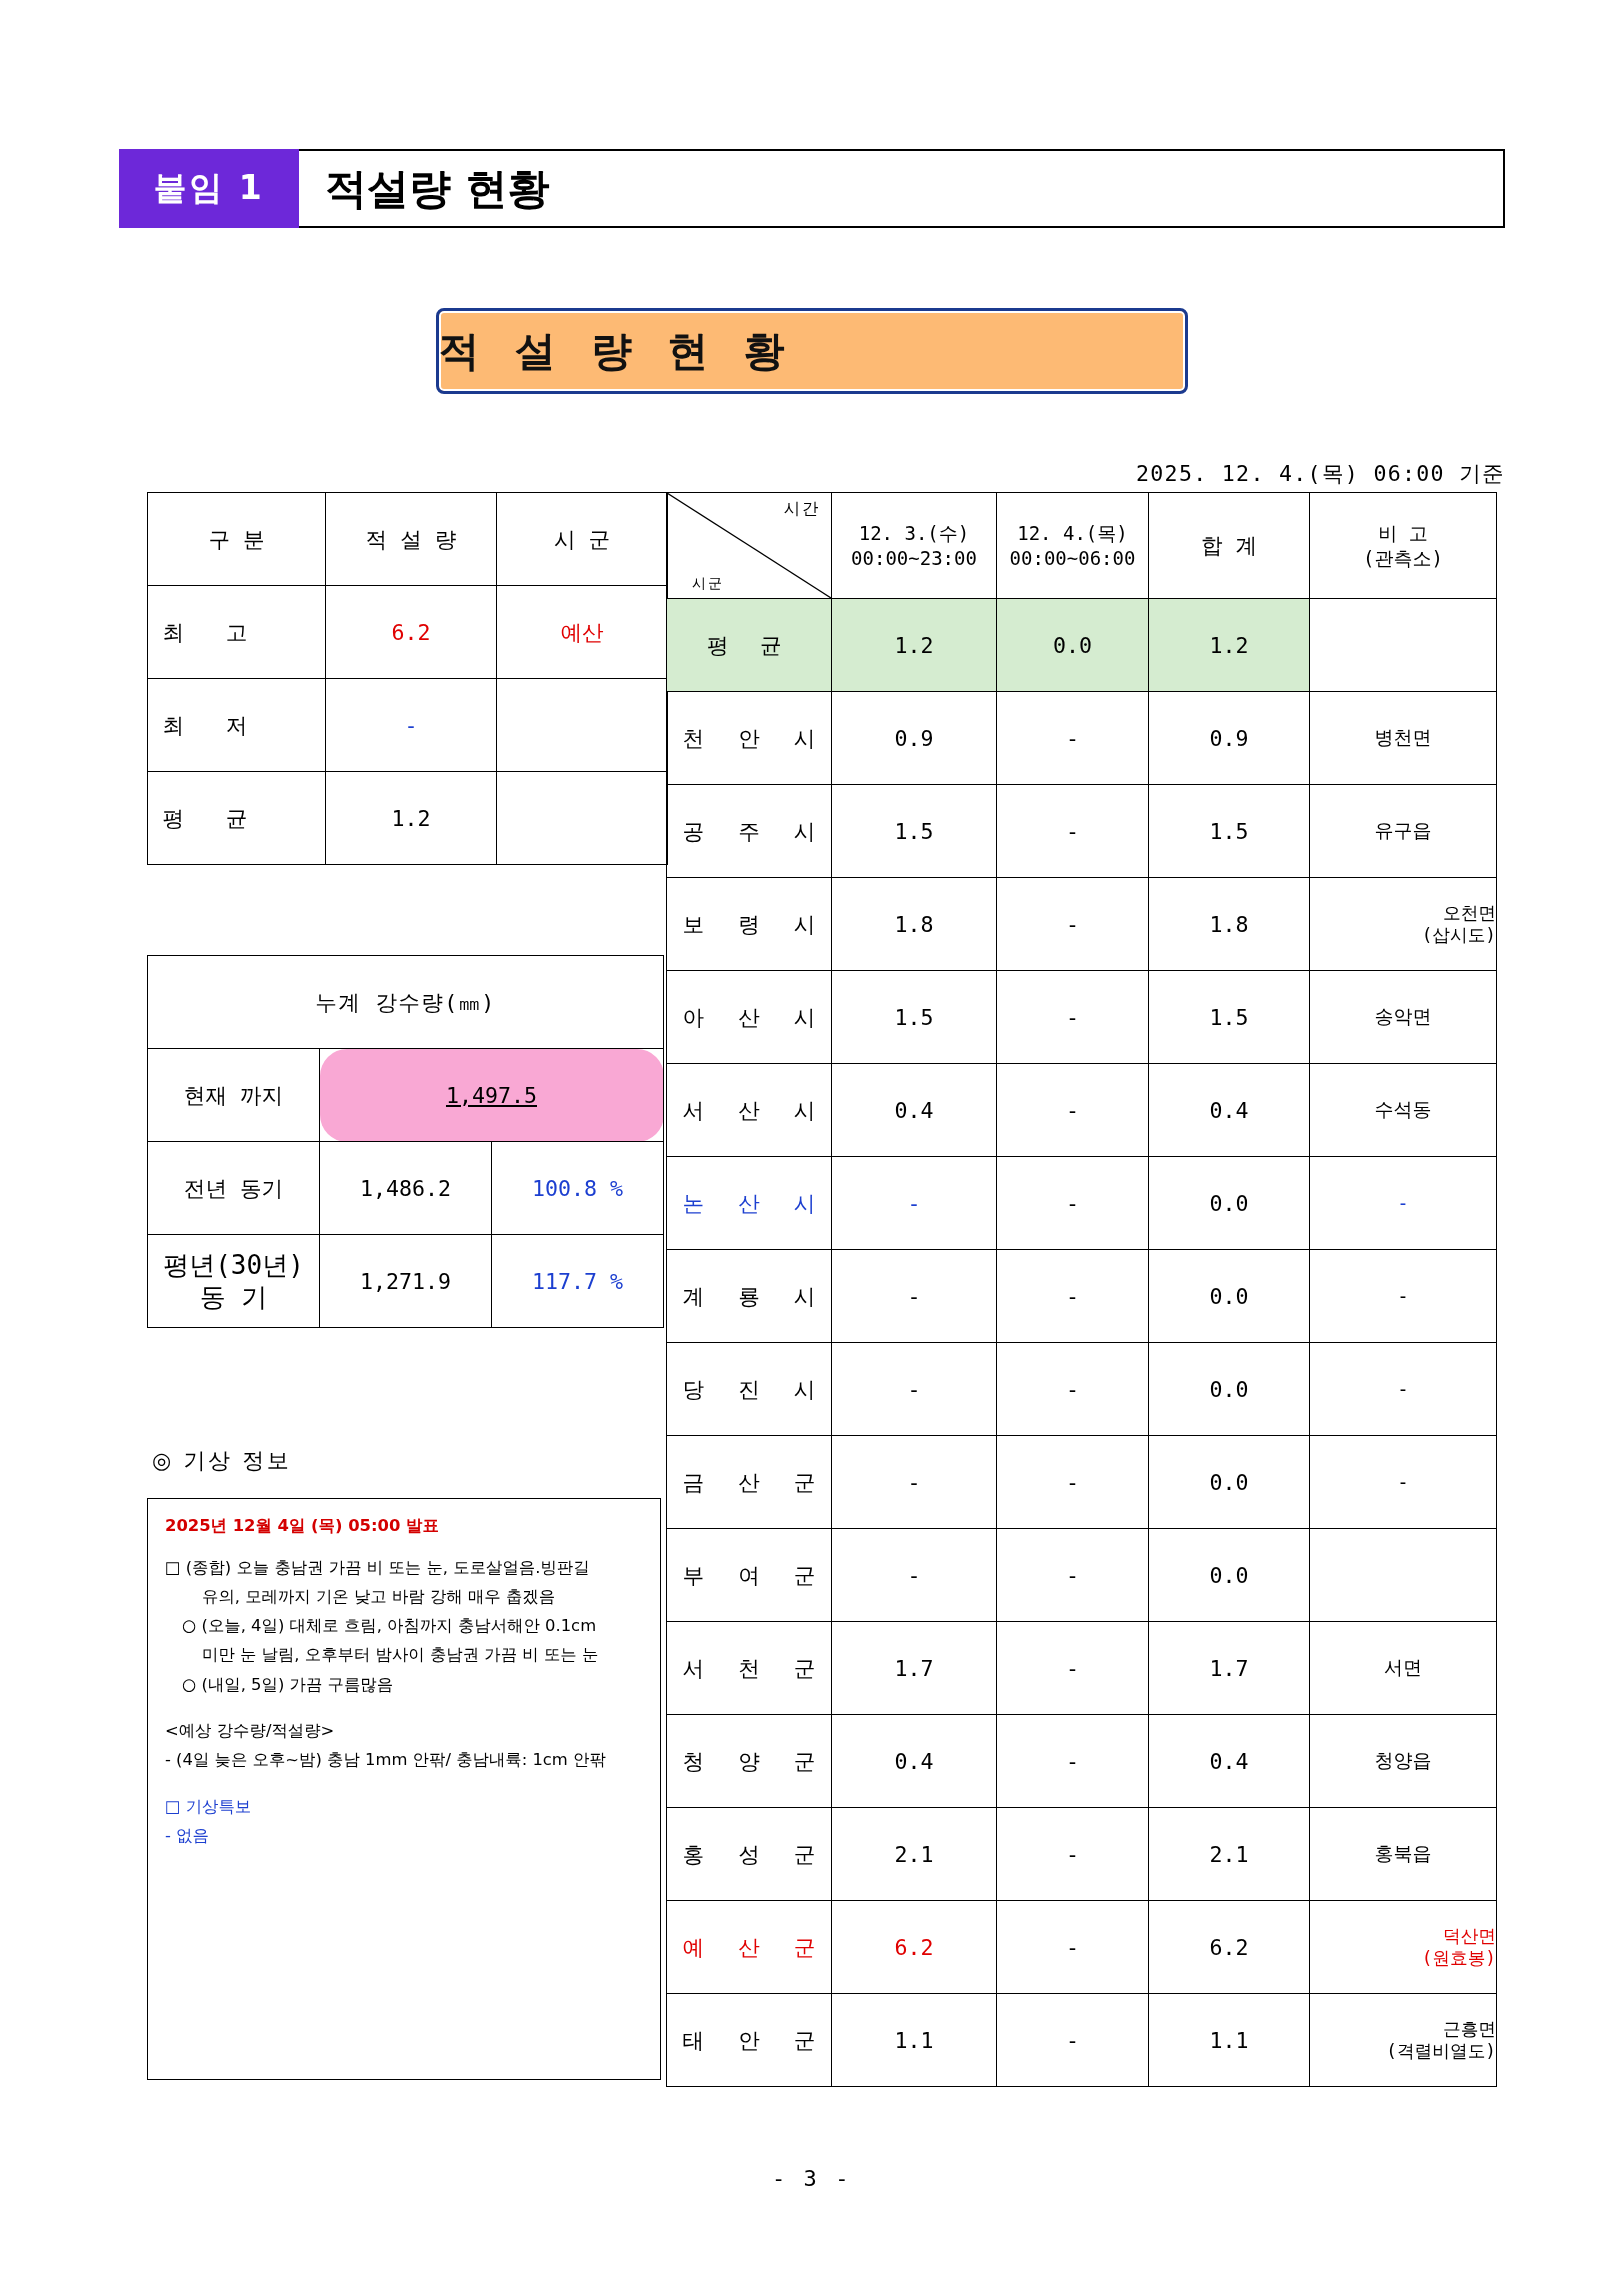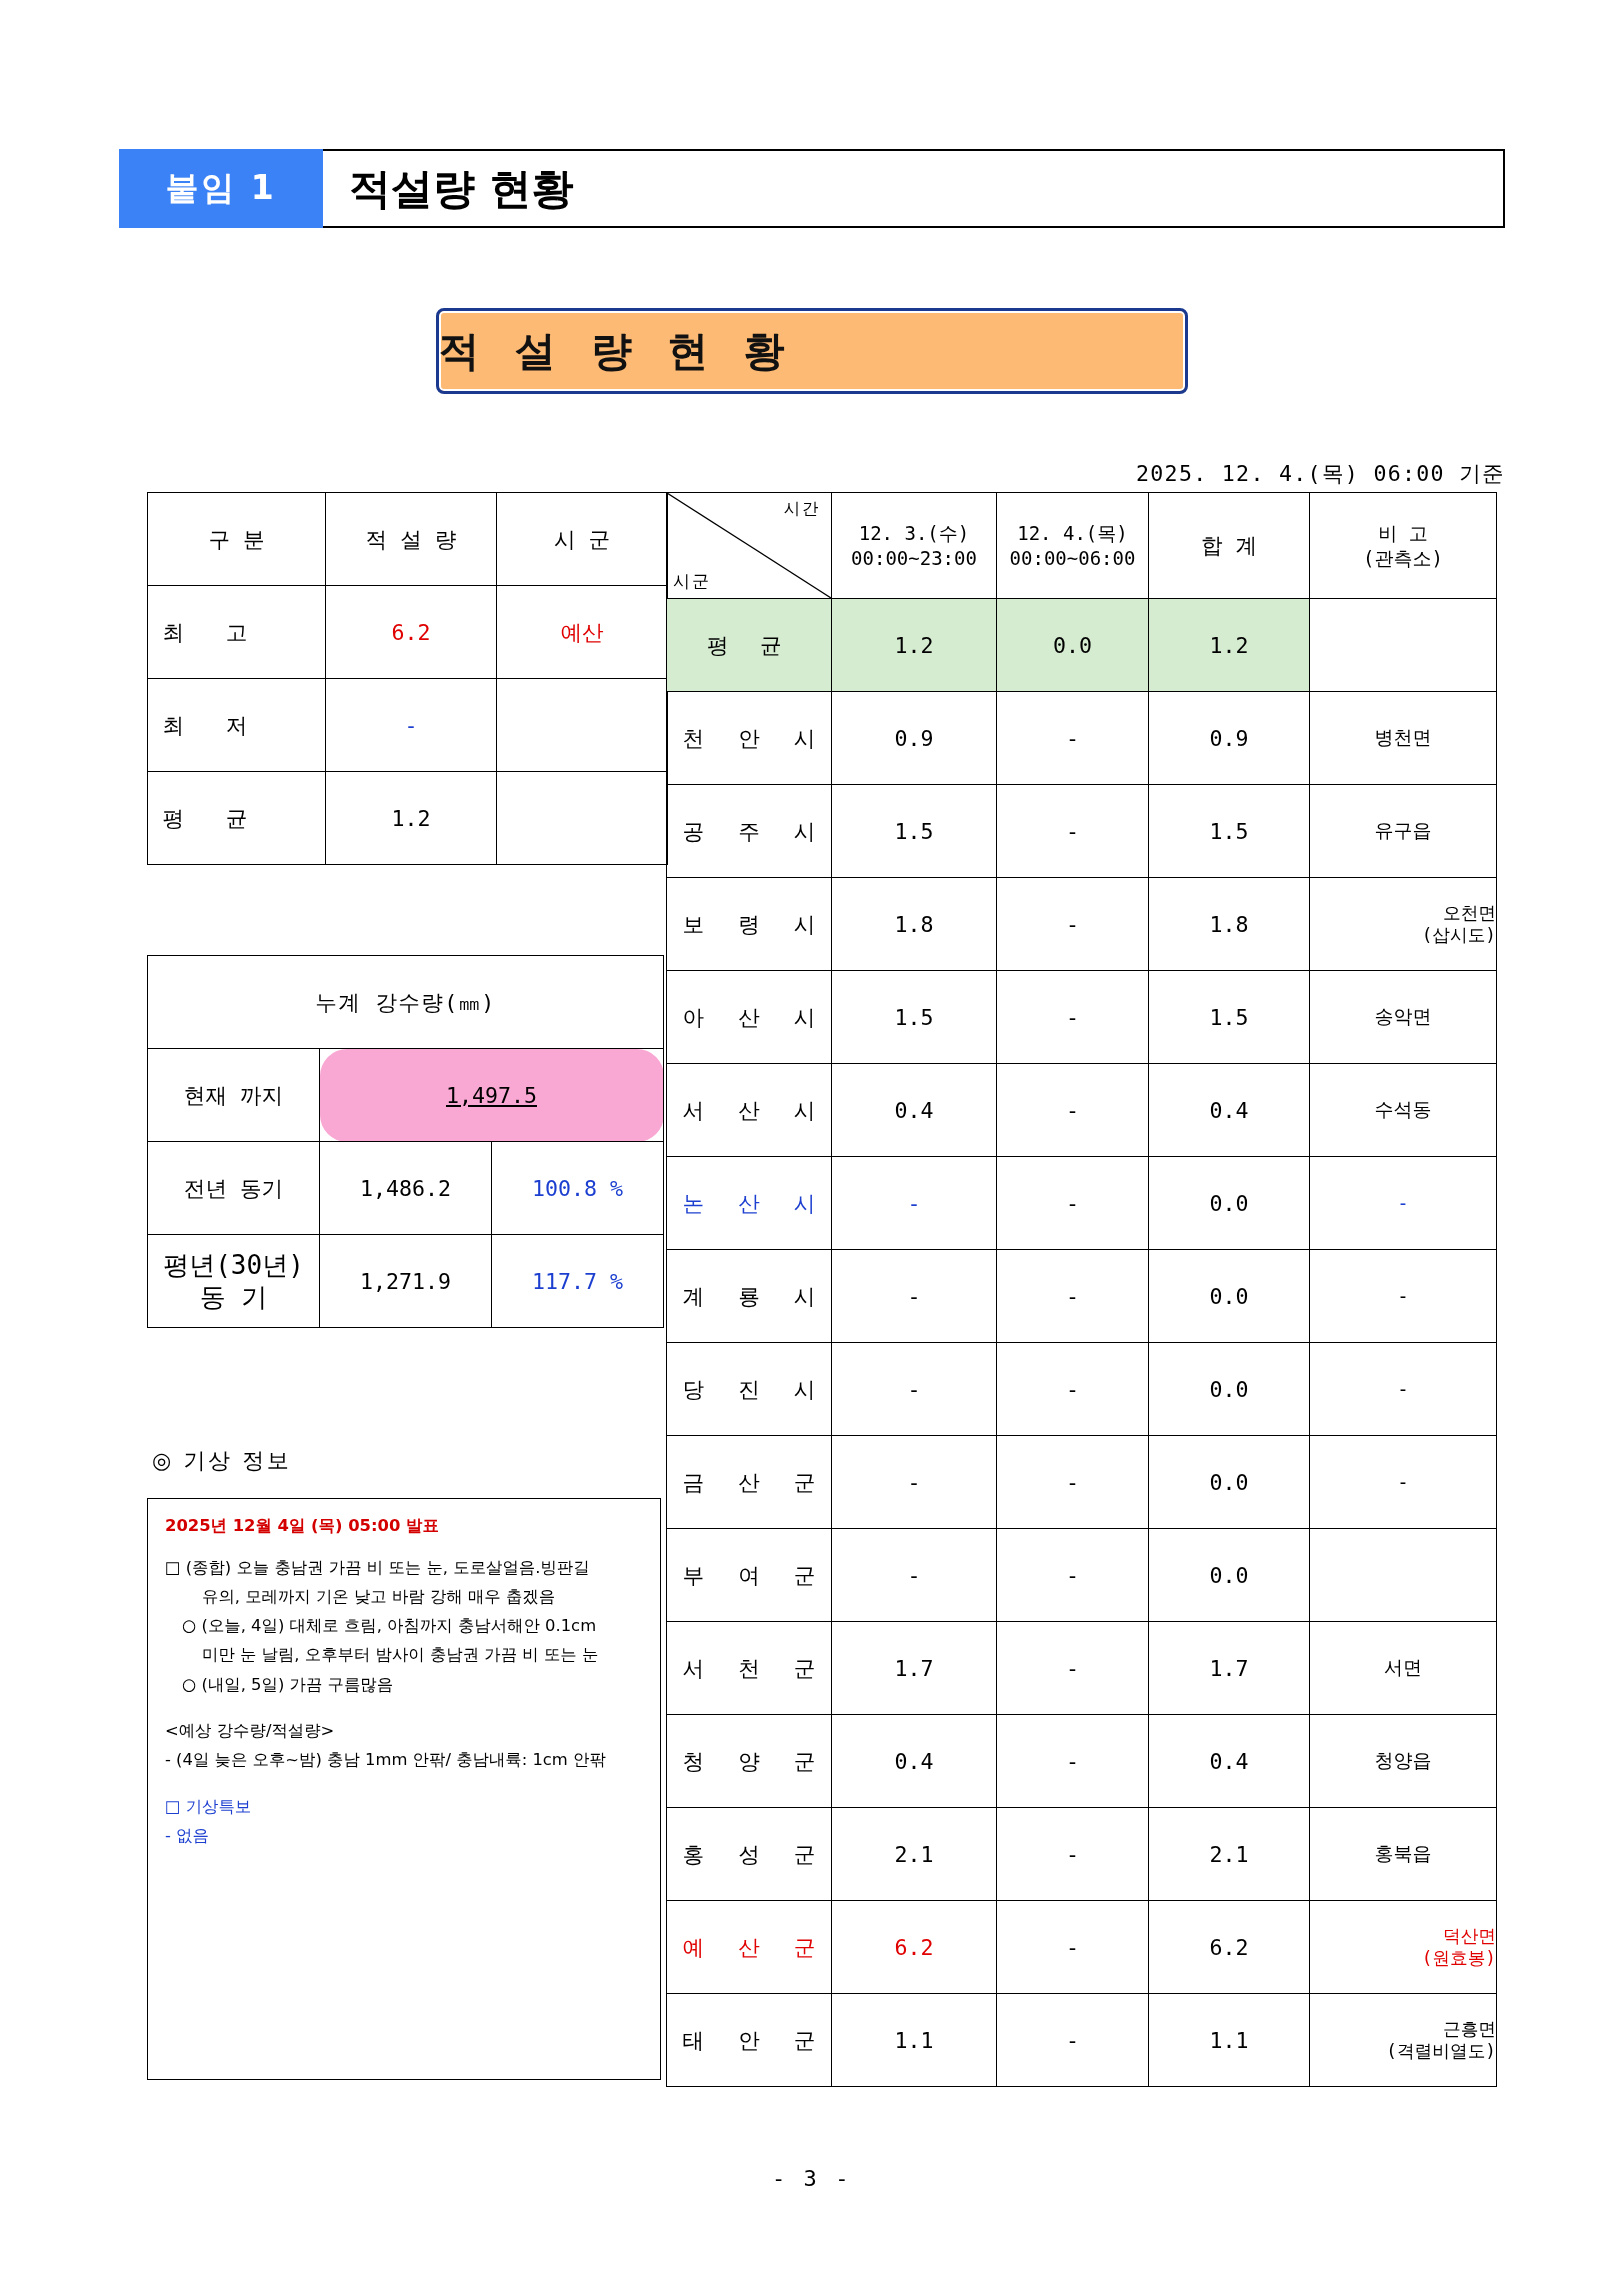--- a/index.html
+++ b/index.html
@@ -27,22 +27,22 @@
   .attach-row {
     position: absolute;
     left: 119px;
     top: 149px;
     width: 1386px;
     height: 79px;
     display: flex;
     align-items: stretch;
   }
   .attach-tag {
-    width: 204px;
-    background: #3b82f6;
+    width: 180px;
+    background: #6d28d9;
     color: #ffffff;
     font-size: 33px;
     font-weight: bold;
     display: flex;
     align-items: center;
     justify-content: center;
     letter-spacing: 2.6px;
   }
   .attach-title-box {
     flex: 1;
@@ -175,22 +175,22 @@
     left: 0; top: 0; right: 0; bottom: 0;
   }
   .snow .diag-time {
     position: absolute;
     right: 10.5px; top: 5.2px;
     font-size: 16.4px;
     letter-spacing: 2px;
   }
   .snow .diag-sigun {
     position: absolute;
-    left: 6px; bottom: 5.2px;
-    font-size: 17px;
+    left: 25px; bottom: 5.2px;
+    font-size: 14px;
     letter-spacing: 2px;
     margin-top: 47px;
   }
   .snow .two-line { font-size: 19px; line-height: 1.3; }
   .snow .avg-row td { background: #d5ecd0; }
   .snow .name { letter-spacing: 10.5px; padding-left: 10.5px; }
   .snow .note { font-size: 19px; }
   .snow .note-two { font-size: 17.7px; line-height: 1.25; text-align: right; }
   .snow .hdrtxt { letter-spacing: 9.2px; }
 

